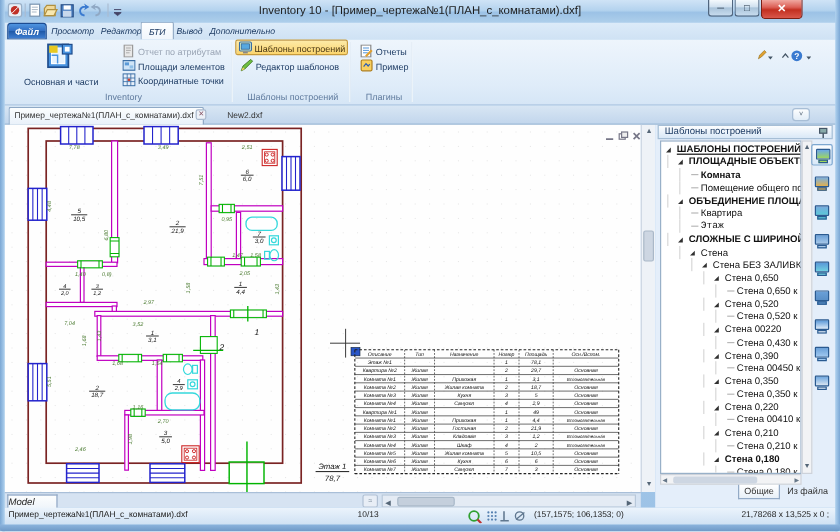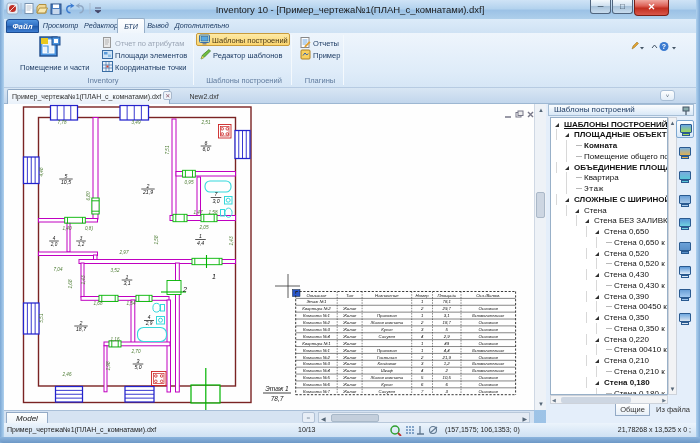--- a/index.html
+++ b/index.html
@@ -27,21 +27,21 @@
 #bigbtn{position:absolute;left:16px;top:2px;width:60px;height:42px;text-align:center;}
 #obtn{position:absolute;left:192px;top:0px;width:94px;height:13px;border:1px solid #c89b3c;border-radius:2px;background:linear-gradient(#fdeaa7,#fbd56e);font-size:7.5px;color:#4a3814;line-height:12px;white-space:nowrap;padding-left:2px;}
 #doctabs{position:absolute;left:4px;top:88px;width:692px;height:16px;background:linear-gradient(#d8e6f4,#c2d6ec);border-bottom:1px solid #9db7d2;}
 #dtab1{position:absolute;left:3px;top:1px;width:163px;height:15px;background:linear-gradient(#fbfdfe,#e9f1fa);border:1px solid #8fa9c6;border-bottom:0;border-radius:2px 2px 0 0;font-size:7px;color:#333;line-height:14px;padding-left:4px;white-space:nowrap;}
 #dtab2{position:absolute;left:172px;top:2px;width:56px;height:14px;font-size:7px;color:#333;line-height:13px;text-align:center;}
 #canvas{position:absolute;left:4px;top:104px;width:530px;height:306px;background:#fefefe;background-image:radial-gradient(circle,#e2e2e2 0.55px,transparent 0.65px);background-size:12px 12px;overflow:hidden;}
 #childctl{position:absolute;left:500px;top:1px;width:32px;height:9px;color:#667;}
 #cvsb{position:absolute;left:534px;top:104px;width:12px;height:306px;background:#eef2f7;border-left:1px solid #cfd8e4;}
 .arr{position:absolute;left:1px;width:10px;height:10px;font-size:6px;color:#567;text-align:center;line-height:10px;}
 #modelrow{position:absolute;left:4px;top:410px;width:530px;height:13px;background:#d6e3f2;border-top:1px solid #a9bfd8;}
-#modeltab{position:absolute;left:2px;top:1px;width:42px;height:12px;background:linear-gradient(#fdfefe,#eef4fa);border:1px solid #93aac6;border-bottom:0;font-size:8px;font-style:italic;color:#222;line-height:11px;text-align:center;}
+#modeltab{position:absolute;left:2px;top:1px;width:42px;height:12px;background:linear-gradient(#fdfefe,#eef4fa);border:1px solid #93aac6;border-bottom:0;font-size:8px;font-style:italic;color:#222;line-height:11px;text-align:left;}
 #hscroll{position:absolute;left:314px;top:1px;width:212px;height:11px;background:#e4ebf4;border:1px solid #b8c8da;}
 #status{position:absolute;left:4px;top:423px;width:692px;height:14px;background:linear-gradient(#ecf4fc,#cfe1f3);font-size:7px;color:#222;}
 #rpanel{position:absolute;left:546px;top:104px;width:150px;height:319px;background:#e4eefa;}
 #rphead{position:absolute;left:2px;top:0px;width:146px;height:12px;background:linear-gradient(#fcfdfe,#d9e8f7);border:1px solid #a6bed6;font-size:8px;color:#1e3c64;line-height:10px;padding-left:5px;}
 #rtree{position:absolute;left:4px;top:13px;width:118px;height:278px;background:#fff;border:1px solid #98b0c8;overflow:hidden;font-size:8px;color:#111;}
 .trow{position:absolute;left:0;white-space:nowrap;height:11px;line-height:11px;width:200px;}
 #rtsb{position:absolute;left:122px;top:13px;width:9px;height:278px;background:#f2f3f5;border:1px solid #cdd2da;font-size:5px;color:#678;}
 #rhsb{position:absolute;left:4px;top:291px;width:118px;height:9px;background:#f2f3f5;border:1px solid #cdd2da;}
 #ricons{position:absolute;left:130px;top:14px;width:19px;height:287px;}
 #rbtabs{position:absolute;left:2px;top:300px;width:146px;height:13px;font-size:7.5px;color:#333;text-align:right;}
@@ -96,21 +96,21 @@
   <div class="glabel" style="left:40px;width:118px;">Inventory</div>
   <div class="glabel" style="left:190px;width:100px;">Шаблоны построений</div>
   <div class="glabel" style="left:288px;width:56px;">Плагины</div>
   <div id="bigbtn"><svg width="22" height="24" viewBox="0 0 22 24">
         <rect x="1" y="2" width="17" height="19" fill="#4a94e0" stroke="#1e4c8c" stroke-width="1.4"></rect>
         <rect x="4" y="5" width="11" height="13" fill="#e8f2fc" stroke="#fff" stroke-width="1"></rect>
         <path d="M4 11h5v7" stroke="#4a94e0" stroke-width="1.2" fill="none"></path>
         <rect x="13" y="2" width="8" height="8" fill="#4a94e0" stroke="#1e4c8c"></rect>
         <rect x="15" y="4" width="4" height="4" fill="#fff"></rect>
         <rect x="2" y="3" width="7" height="6" fill="#e8c820"></rect>
-      </svg><div style="font-size:7.5px;color:#1e3c64;margin-top:0;white-space:nowrap;">Помещение и части</div></div>
+      </svg><div style="font-size:7.5px;color:#1e3c64;margin-top:0;white-space:nowrap;">Основная и части</div></div>
   <div class="sbtn" style="left:98px;top:4px;color:#9aa5b5;"><svg width="11" height="11" viewBox="0 0 11 11" style="vertical-align:-2px">
         <rect x="1.5" y="0.5" width="7" height="10" fill="#e8e8e8" stroke="#999"></rect>
         <path d="M3 3h4M3 5h4M3 7h3" stroke="#aaa" stroke-width="0.8"></path>
       </svg> Отчет по атрибутам</div>
   <div class="sbtn" style="left:98px;top:16px;"><svg width="11" height="11" viewBox="0 0 11 11" style="vertical-align:-2px">
         <rect x="0.5" y="1.5" width="10" height="8" fill="#cfe4f7" stroke="#3a6ea5"></rect>
         <rect x="2" y="3" width="3.5" height="2.5" fill="#5a9ad8"></rect>
         <rect x="6" y="5.5" width="3" height="2.5" fill="#8fc0e8"></rect>
       </svg> Площади элементов</div>
   <div class="sbtn" style="left:98px;top:28px;"><svg width="11" height="11" viewBox="0 0 11 11" style="vertical-align:-2px">
@@ -517,21 +517,21 @@
         <span style="position:absolute;left:53px;font-weight:normal;text-decoration:none;">Стена 0,520</span>
       </div>
       <div class="trow" style="top:140.38px;">
         <span style="position:absolute;left:45px;top:0;width:1px;height:11px;background:#d8d8d8;"></span>
         <span style="position:absolute;left:55px;top:5px;width:6px;height:1px;background:#b8b8b8;"></span>
         <span style="position:absolute;left:63px;font-weight:normal;text-decoration:none;">Стена 0,520 к</span>
       </div>
       <div class="trow" style="top:151.14px;">
         <span style="position:absolute;left:35px;top:0;width:1px;height:11px;background:#d8d8d8;"></span>
         <span style="position:absolute;left:44px;top:2px;width:0;height:0;border-left:4px solid transparent;border-bottom:4px solid #303030;transform:rotate(0deg);margin-top:2px;"></span>
-        <span style="position:absolute;left:53px;font-weight:normal;text-decoration:none;">Стена 0,430</span>
+        <span style="position:absolute;left:53px;font-weight:normal;text-decoration:none;">Стена 00220</span>
       </div>
       <div class="trow" style="top:161.9px;">
         <span style="position:absolute;left:45px;top:0;width:1px;height:11px;background:#d8d8d8;"></span>
         <span style="position:absolute;left:55px;top:5px;width:6px;height:1px;background:#b8b8b8;"></span>
         <span style="position:absolute;left:63px;font-weight:normal;text-decoration:none;">Стена 0,430 к</span>
       </div>
       <div class="trow" style="top:172.66px;">
         <span style="position:absolute;left:35px;top:0;width:1px;height:11px;background:#d8d8d8;"></span>
         <span style="position:absolute;left:44px;top:2px;width:0;height:0;border-left:4px solid transparent;border-bottom:4px solid #303030;transform:rotate(0deg);margin-top:2px;"></span>
         <span style="position:absolute;left:53px;font-weight:normal;text-decoration:none;">Стена 0,390</span>

